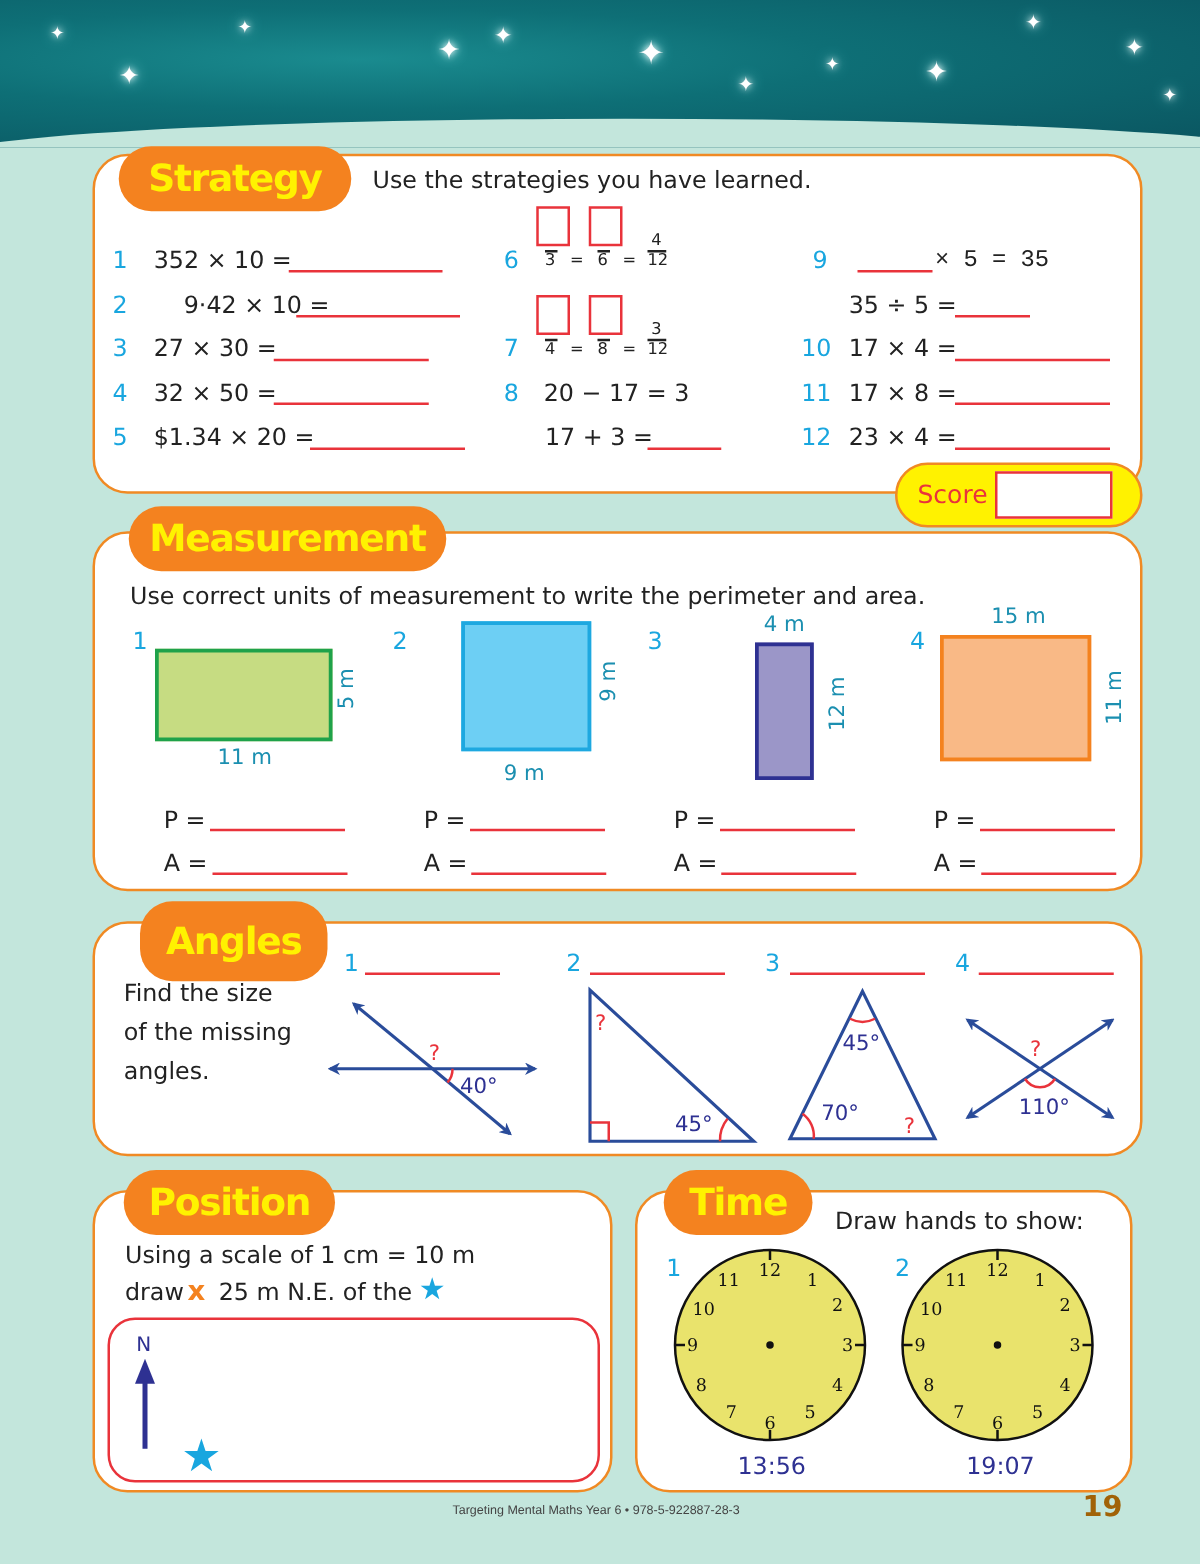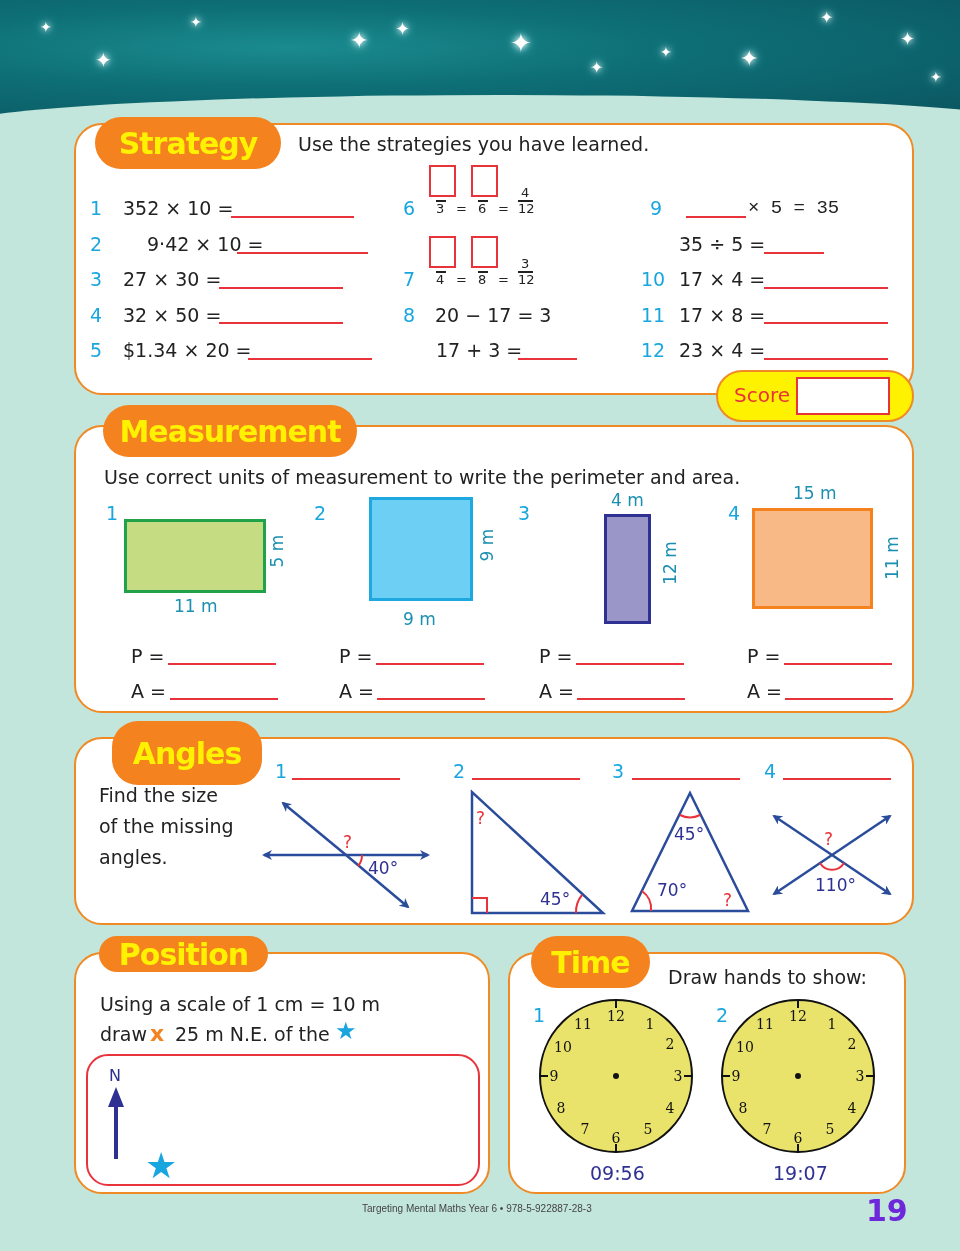--- a/index.html
+++ b/index.html
@@ -38,21 +38,21 @@
   }
   .txt { position: absolute; font-size: 19px; color: #222; white-space: nowrap; }
   .num { position: absolute; font-size: 19px; color: #19a6df; }
   .line { position: absolute; height: 2px; background: #e9333b; }
   .rbox { position: absolute; border: 2px solid #e9333b; background: #fff; }
   .frac-den { position: absolute; font-size: 13px; color: #222; }
   .frac-bar { position: absolute; height: 1.5px; background: #222; }
   .dim { position: absolute; font-size: 17px; color: #1b8fb0; white-space: nowrap; }
   .vert { transform: rotate(-90deg); transform-origin: center center; }
   .footer { position: absolute; left: 362px; top: 1203px; font-size: 10px; color: #444; font-family: "Liberation Sans", sans-serif; }
-  .page-num { position: absolute; left: 866px; top: 1193px; font-size: 30px; font-weight: bold; color: #6d28d9; }
+  .page-num { position: absolute; left: 866px; top: 1193px; font-size: 23px; font-weight: bold; color: #a16207; }
 </style>
 </head>
 <body>
 
 <div class="header">
   <span class="star" style="left:40px;top:20px;">✦</span>
   <span class="star" style="left:95px;top:50px;font-size:20px;">✦</span>
   <span class="star" style="left:190px;top:15px;">✦</span>
   <span class="star" style="left:350px;top:30px;font-size:22px;">✦</span>
   <span class="star" style="left:395px;top:20px;font-size:18px;">✦</span>
@@ -241,21 +241,21 @@
     <line x1="832" y1="855" x2="890" y2="894" stroke="#2a4c9a" stroke-width="2.5" marker-end="url(#ah)"></line>
     <line x1="832" y1="855" x2="890" y2="816" stroke="#2a4c9a" stroke-width="2.5" marker-end="url(#ah)"></line>
     <line x1="832" y1="855" x2="774" y2="894" stroke="#2a4c9a" stroke-width="2.5" marker-end="url(#ah)"></line>
     <path d="M820,863 A14,14 0 0,0 844,863" fill="none" stroke="#e9333b" stroke-width="2"></path>
   </g>
   <text x="824" y="845" fill="#e9333b" font-size="17" font-family="DejaVu Sans, sans-serif">?</text>
   <text x="815" y="891" fill="#2e3192" font-size="17" font-family="DejaVu Sans, sans-serif">110°</text>
 </svg>
 
 <div class="panel" style="left:74px;top:952px;width:416px;height:242px;"></div>
-<div class="tab" style="left:99px;top:936px;width:169px;height:36px;">Position</div>
+<div class="tab" style="left:99px;top:936px;width:169px;height:52px;">Position</div>
 <div class="txt" style="left:100px;top:993px;">Using a scale of 1 cm = 10 m</div>
 <div class="txt" style="left:100px;top:1023px;">draw</div>
 <div class="txt" style="left:150px;top:1021px;color:#f4821f;font-weight:bold;font-size:22px;">x</div>
 <div class="txt" style="left:175px;top:1023px;">25 m N.E. of the</div>
 <div class="txt" style="left:335px;top:1017px;color:#19a6df;font-size:24px;">★</div>
 <div style="position:absolute;left:86px;top:1054px;width:394px;height:132px;border:2px solid #e9333b;border-radius:22px;background:#fff;"></div>
 <div class="txt" style="left:109px;top:1066px;color:#2e3192;font-size:16px;">N</div>
 <svg style="position:absolute;left:104px;top:1085px;" width="24" height="75">
   <polygon points="12,2 4,22 20,22" fill="#2e3192"></polygon>
   <rect x="10" y="20" width="4" height="54" fill="#2e3192"></rect>
@@ -311,17 +311,17 @@
     <text x="79" y="146">6</text>
       <text x="48" y="137">7</text>
       <text x="24" y="116">8</text>
     <text x="17" y="84">9</text>
       <text x="26" y="55">10</text>
       <text x="46" y="32">11</text>
   </g>
   <circle cx="79" cy="79" r="3" fill="#111"></circle>
 </svg>
 
-<div class="txt" style="left:590px;top:1162px;color:#2e3192;">09:56</div>
+<div class="txt" style="left:590px;top:1162px;color:#2e3192;">13:56</div>
 <div class="txt" style="left:773px;top:1162px;color:#2e3192;">19:07</div>
 
 <div class="footer">Targeting Mental Maths Year 6 • 978-5-922887-28-3</div>
 <div class="page-num">19</div>
 
 </body></html>

